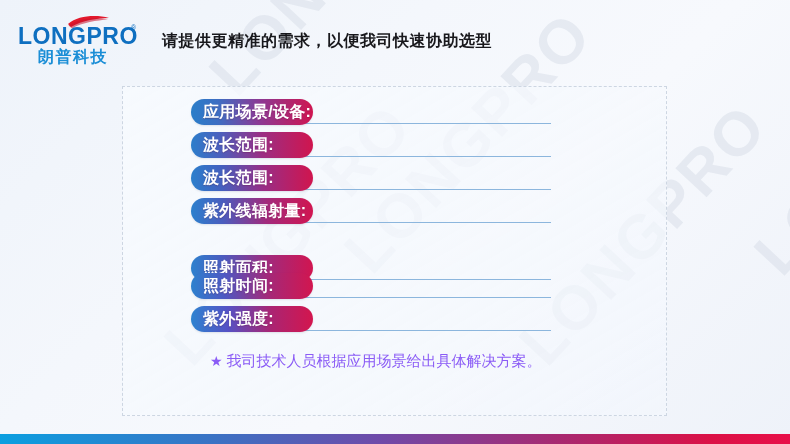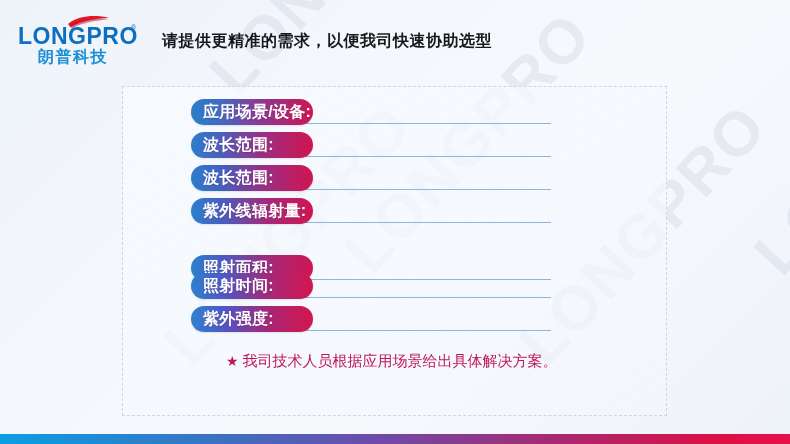--- a/index.html
+++ b/index.html
@@ -126,24 +126,23 @@
   .g6 { background: linear-gradient(90deg, #2d81ce 0%, #4f57c2 28%, #a52878 64%, #d2164f 100%); }
   .g7 { background: linear-gradient(90deg, #2e83d0 0%, #5552c5 30%, #ab2472 66%, #d3164e 100%); }
 
   
   #footer-note {
     position: absolute;
     left: 210px;
     top: 352px;
     font-size: 15px;
     font-weight: 400;
-    color: #be185d;
+    color: #8b5cf6;
     white-space: nowrap;
     z-index: 5;
-    margin-left: 16px;
   }
   #footer-note .star { font-size: 14px; margin-right: 4px; }
 
   
   #bottom-bar {
     position: absolute;
     left: 0;
     bottom: 0;
     width: 790px;
     height: 10px;

